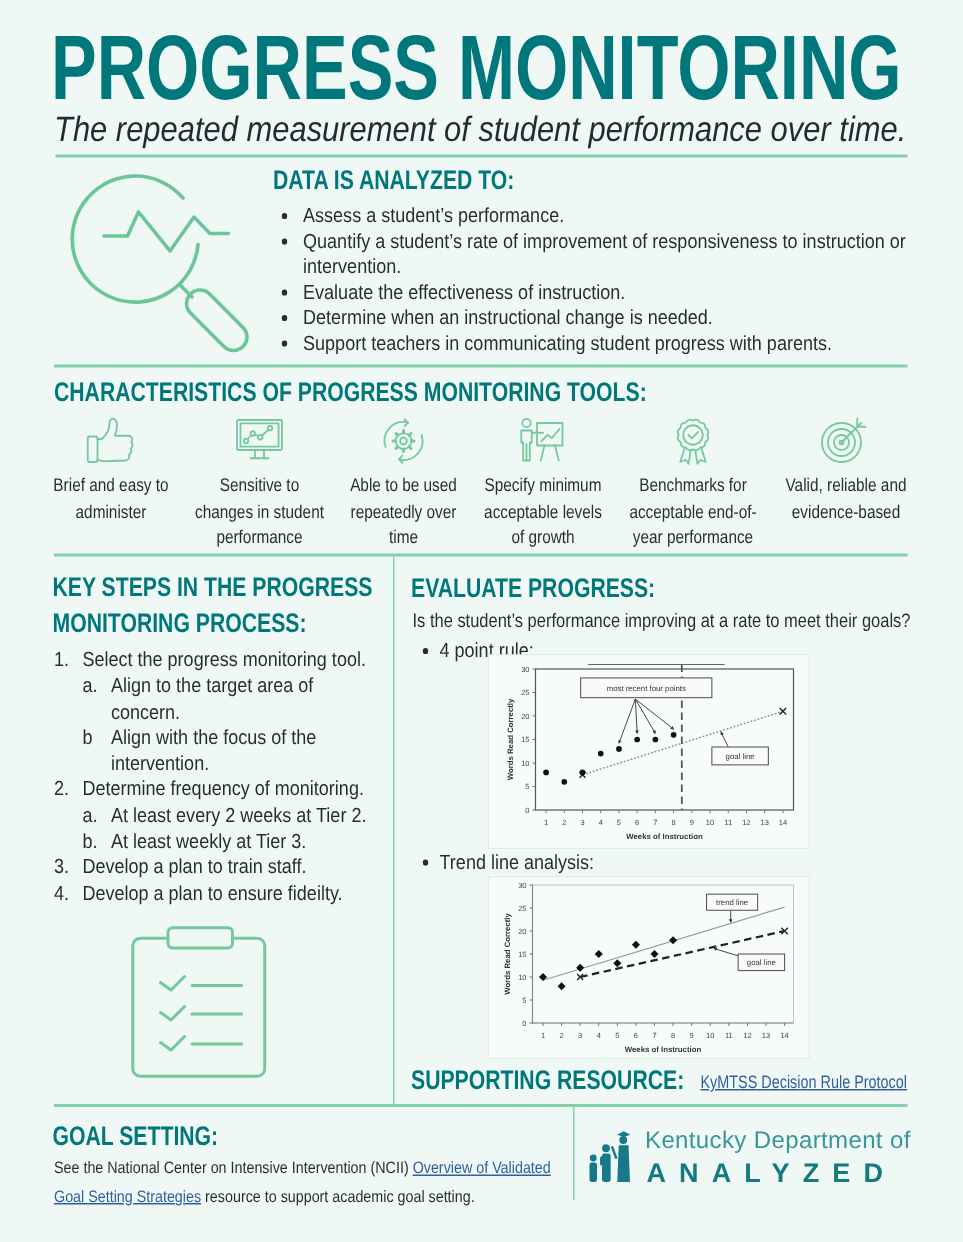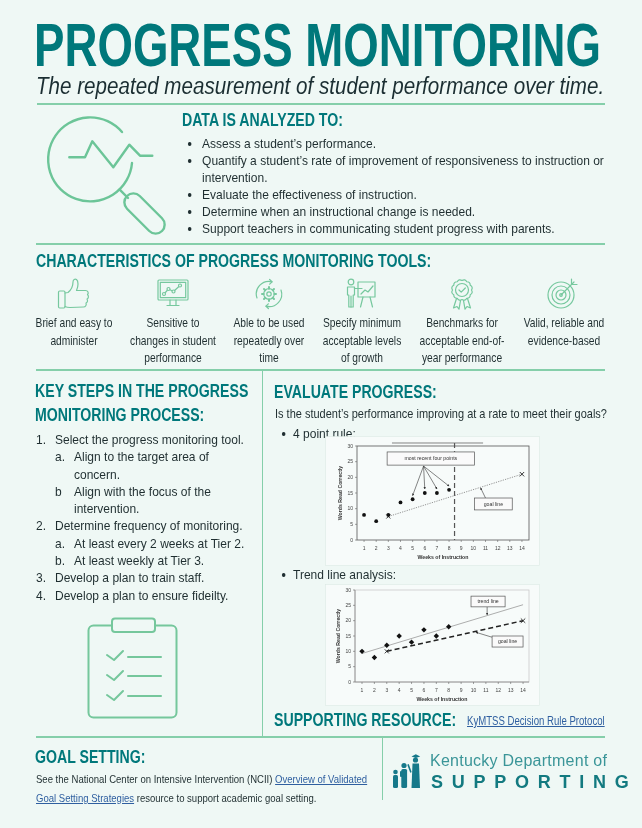--- a/index.html
+++ b/index.html
@@ -421,13 +421,13 @@
   <rect x="393" y="775" width="5" height="13" rx="1.5"></rect>
   <circle cx="404" cy="765.5" r="2.6"></circle>
   <rect x="401.3" y="769" width="5.8" height="19" rx="1.6"></rect>
   <rect x="400" y="771" width="2.2" height="6" rx="1"></rect>
   <circle cx="415.5" cy="760" r="2.6"></circle>
   <path d="M412.5 763.5 h6.5 l1 24.5 h-8.5 z"></path>
   <path d="M411.5 756.5 L415.8 754.2 L420.2 756.5 L415.8 758 Z"></path>
   <rect x="408.5" y="764" width="1.6" height="9" rx=".8" transform="rotate(-20 409 768)"></rect>
 </svg>
 <div class="abs kde1">Kentucky Department of</div>
-<div class="abs kde2">SUPPORTING</div>
+<div class="abs kde2">ANALYZED</div>
 
 </body></html>

